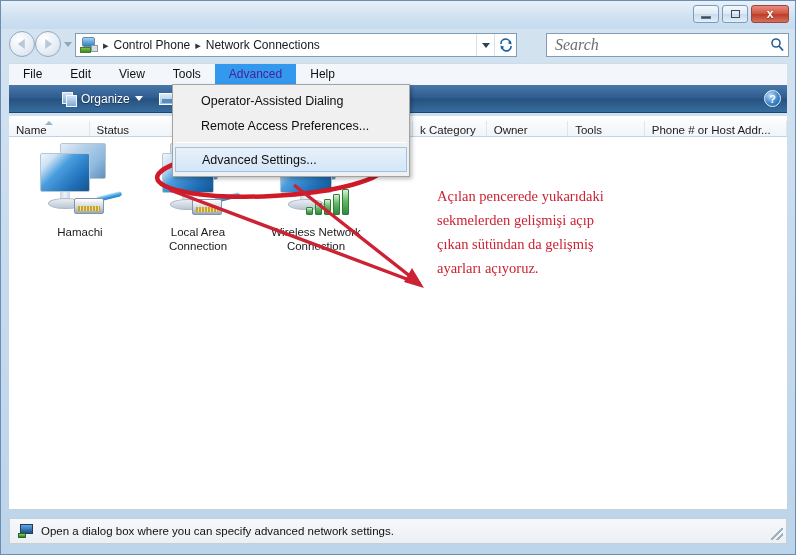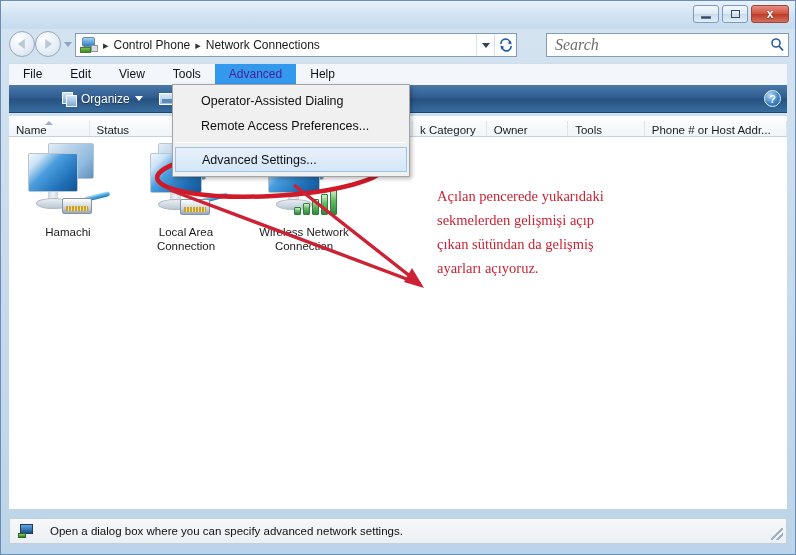--- a/index.html
+++ b/index.html
@@ -251,21 +251,21 @@
   }
 
   
   .content {
     position: absolute; left: 8px; top: 136px; right: 8px; bottom: 44px;
     background: #ffffff;
     border-bottom: 1px solid #c3d2df;
     overflow: hidden;
   }
   .conn-row {
-    position: absolute; left: 0; top: 0;
+    position: absolute; left: 12px; top: 0;
     display: flex;
   }
   .conn {
     width: 118px;
     display: flex; flex-direction: column; align-items: center;
     padding-top: 4px;
   }
   .conn-label {
     margin-top: 6px; text-align: center;
     font-size: 11.5px; color: #1b1b1b; line-height: 14px;
@@ -314,21 +314,21 @@
     background: linear-gradient(to bottom,#d8f0d3,#67b864 45%,#2c8a3c);
     border: 1px solid #2f7e3c;
   }
 
   
   .statusbar {
     position: absolute; left: 8px; bottom: 10px; right: 8px; height: 26px;
     background: linear-gradient(to bottom,#f6f8fa,#eceff3);
     border: 1px solid #c3d0dc;
     display: flex; align-items: center;
-    padding-left: 8px; gap: 16px;
+    padding-left: 8px; gap: 7px;
   }
   .status-ico { width: 16px; height: 14px; position: relative; flex: none; }
   .status-ico .sm {
     position: absolute; left: 2px; top: 0;
     width: 13px; height: 10px;
     background: linear-gradient(to bottom,#5fa9e8,#1c4f86);
     border: 1px solid #203c58;
   }
   .status-ico .sb {
     position: absolute; left: 0; bottom: 0;

